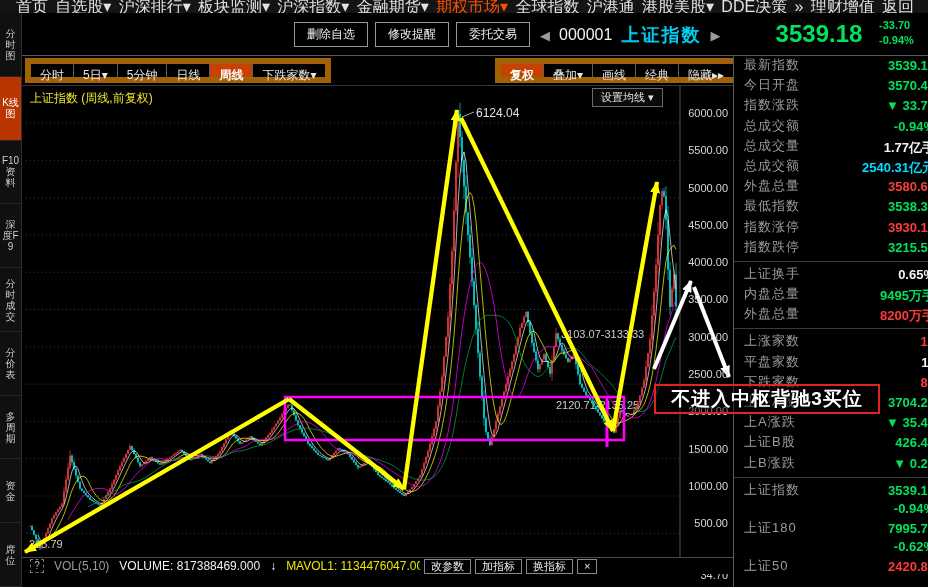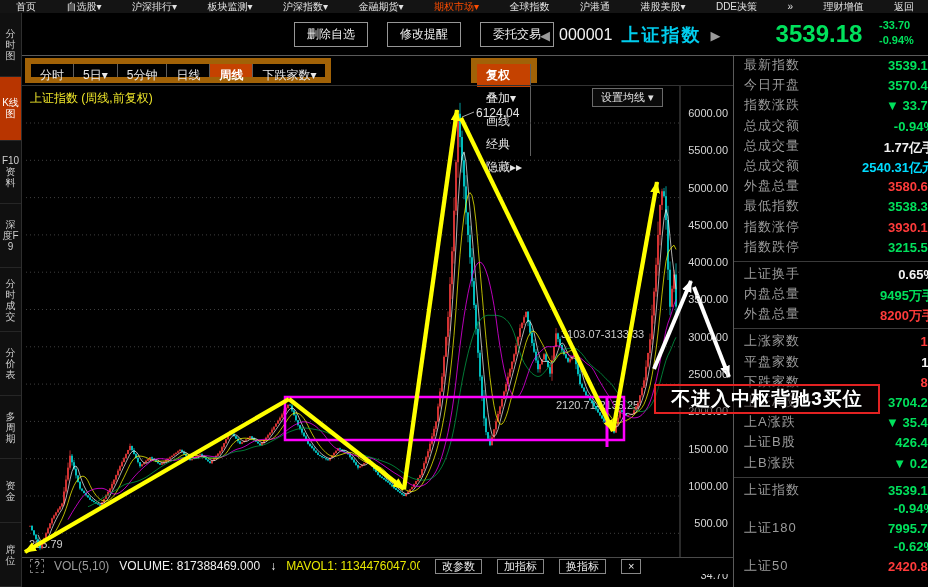--- a/index.html
+++ b/index.html
@@ -1,44 +1,44 @@
 <!DOCTYPE html>
 <html><head>
 <meta charset="utf-8">
 <style>
   html,body{margin:0;padding:0;}
   body{width:928px;height:587px;background:#000;overflow:hidden;position:relative;
        font-family:"Liberation Sans","DejaVu Sans",sans-serif;}
   
   .menu-bar{position:absolute;left:0;top:0;width:928px;height:13px;background:#141414;
     display:flex;justify-content:space-between;align-items:center;padding:0 14px 0 16px;box-sizing:border-box;}
-  .menu-item{font-size:10px;color:#e2e2e2;white-space:nowrap;line-height:13px;}
+  .menu-item{font-size:16px;color:#e2e2e2;white-space:nowrap;line-height:13px;}
   .menu-item.active{color:#ff4d00;}
   
   .toolbar{position:absolute;left:0;top:13px;width:928px;height:43px;background:#000;
     border-bottom:1px solid #5a5a5a;box-sizing:border-box;}
-  .tb-buttons{position:absolute;left:294px;top:9px;display:flex;gap:19px;}
+  .tb-buttons{position:absolute;left:294px;top:9px;display:flex;gap:7px;}
   .tb-btn{border:1px solid #969696;color:#f0f0f0;font-size:12px;padding:3px 12px;background:#000;}
   .stock-nav{position:absolute;left:540px;top:10px;display:flex;align-items:center;gap:9px;}
   .nav-arrow{color:#9a9a9a;font-size:13px;}
   .stock-code{color:#f2f2f2;font-size:16px;}
   .stock-name{color:#00cdee;font-size:18px;font-weight:bold;letter-spacing:2px;}
   .price-big{position:absolute;left:766px;top:7px;width:106px;text-align:center;color:#00e15c;font-size:24px;font-weight:bold;}
   .change-stack{position:absolute;left:879px;top:5px;font-size:11px;color:#00e15c;line-height:15px;font-weight:bold;}
   
   .sidebar{position:absolute;left:0;top:13px;width:22px;height:574px;background:#101010;
     border-right:1px solid #2e2e2e;display:flex;flex-direction:column;box-sizing:border-box;}
   .side-item{flex:1;display:flex;align-items:center;justify-content:center;text-align:center;
     color:#cfcfcf;font-size:10px;line-height:11px;border-bottom:1px solid #262626;
     word-break:break-all;padding:2px 1px;}
   .side-item.active{background:#b83500;color:#fff;}
   
   .tabs{position:absolute;top:58px;display:flex;border:6px solid #a16207;height:25px;box-sizing:border-box;background:#000;}
   .tabs-left{left:25px;}
-  .tabs-right{left:471px;flex-direction:column;}
+  .tabs-right{left:495px;}
   .tab{font-size:12px;color:#e8e8e8;line-height:23px;padding:0 9px;border-right:1px solid #5f5f5f;white-space:nowrap;}
   .tab:last-child{border-right:none;}
   .tab.active{background:#c54200;color:#fff;font-weight:bold;}
   
   .chart-topline{position:absolute;left:22px;top:85px;width:711px;height:1px;background:#333;}
   .chart-title{position:absolute;left:30px;top:90px;color:#efe62a;font-size:12px;z-index:5;}
   .ma-btn{position:absolute;left:592px;top:88px;border:1px solid #6a6a6a;color:#e0e0e0;font-size:11px;
     padding:1px 8px;background:#0a0a0a;z-index:5;}
   #chart-svg{position:absolute;left:22px;top:86px;z-index:1;}
   .y-axis{position:absolute;left:682px;top:106px;width:46px;z-index:2;}
@@ -65,21 +65,21 @@
   
   .ind-bar{position:absolute;left:22px;top:557px;width:711px;height:17px;border-top:1px solid #4a4a4a;
     background:#000;display:flex;align-items:center;gap:10px;padding-left:8px;box-sizing:border-box;
     font-size:12px;white-space:nowrap;overflow:hidden;z-index:3;}
   .ind-help{border:1px dashed #777;color:#bbb;font-size:10px;width:12px;height:12px;text-align:center;line-height:12px;flex:none;}
   .ind-name{color:#9c9c9c;}
   .ind-vol{color:#f0f0f0;}
   .ind-m1{color:#e8e800;}
   .ind-m2{color:#ff00ff;}
   .wd{color:#fff}.yd{color:#e8e800}
-  .ind-btns{position:absolute;left:398px;top:1px;display:flex;gap:15px;background:#000;padding:0 15px;z-index:4;}
+  .ind-btns{position:absolute;left:398px;top:1px;display:flex;gap:4px;background:#000;padding:0 4px;z-index:4;}
   .ind-btn{border:1px solid #888;color:#eee;font-size:11px;padding:0 6px;line-height:13px;background:#000;}
 </style>
 </head>
 <body>
 
 <div class="menu-bar">
 
 <div class="menu-item">首页</div>
     <div class="menu-item">自选股▾</div>
     <div class="menu-item">沪深排行▾</div>

